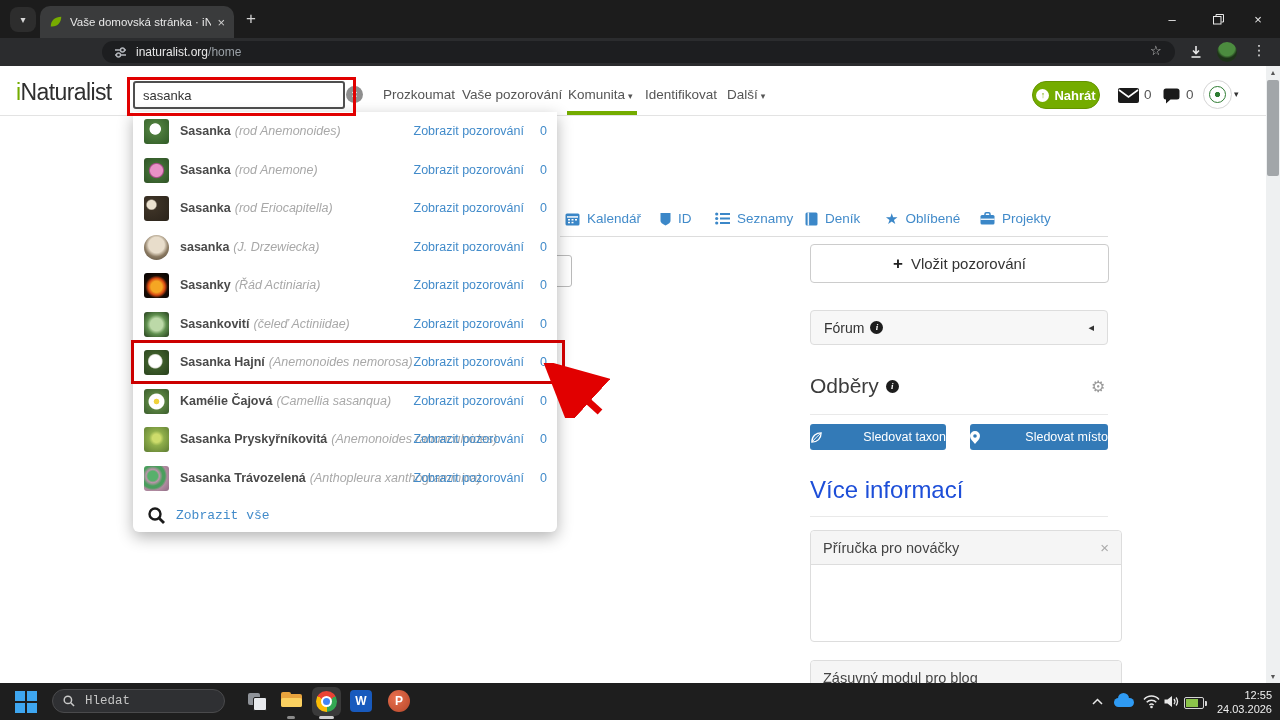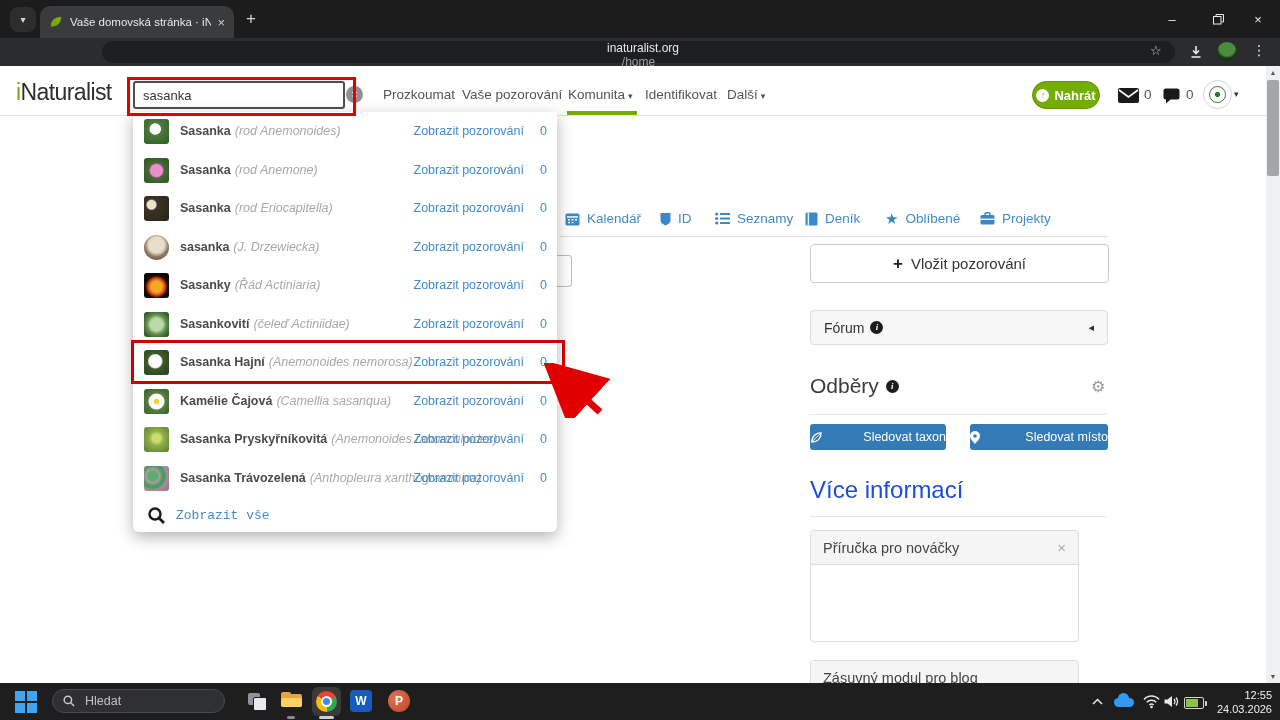--- a/index.html
+++ b/index.html
@@ -17,21 +17,21 @@
   .tab-close{color:#cfcfcf;font-size:13px;margin-left:6px;}
   .newtab{position:absolute;left:246px;top:9px;color:#d5d5d5;font-size:17px;}
   .winctl{position:absolute;top:0;height:38px;width:44px;display:flex;align-items:center;
       justify-content:center;color:#e8e8e8;font-size:13px;}
 
   
   .toolbar{position:absolute;left:0;top:38px;width:1280px;height:28px;background:#2b2c2e;}
   .nav-ico{position:absolute;top:41px;font-size:14px;color:#e8e8e8;width:22px;text-align:center;}
   .omnibox{position:absolute;left:102px;top:41px;width:1073px;height:22px;border-radius:11px;
       background:#1d1e20;display:flex;align-items:center;padding:0 12px;box-sizing:border-box;
-      font-size:12px;color:#e8e8e8;flex-direction:column;}
+      font-size:12px;color:#e8e8e8;}
   .url-host{color:#e8e8e8;margin-left:9px;}
   .url-path{color:#9aa0a6;}
   .omni-star{position:absolute;left:1150px;top:43px;color:#cfcfcf;font-size:13px;}
   .profile-avatar{position:absolute;left:1217px;top:42px;width:20px;height:20px;border-radius:50%;
       background:radial-gradient(circle at 50% 30%,#4c8c3f 0 45%,#1d3318 60%);}
   .kebab{position:absolute;left:1252px;top:42px;color:#e8e8e8;font-size:14px;}
 
   
   .page{position:absolute;left:0;top:66px;width:1280px;height:617px;background:#fff;overflow:hidden;}
   .logo{position:absolute;left:16px;top:13px;font-size:23px;font-weight:400;color:#2f2f2f;letter-spacing:-0.6px;}
@@ -72,21 +72,21 @@
   .info-badge{width:13px;height:13px;border-radius:50%;background:#1d1d1d;color:#fff;font-size:9px;
       font-style:italic;font-weight:700;text-align:center;line-height:13px;font-family:"Liberation Serif",serif;}
   .forum-collapse{margin-left:auto;color:#333;font-size:11px;}
   .subs-title{position:absolute;left:810px;top:308px;font-size:21px;color:#3c3c3c;display:flex;
       align-items:center;gap:7px;}
   .subs-gear{position:absolute;left:1091px;top:311px;color:#9a9a9a;font-size:16px;}
   .divider{position:absolute;left:810px;width:298px;border-top:1px solid #e9e9e9;}
   .btn-follow{position:absolute;top:358px;height:26px;background:#337ab7;border-radius:3px;color:#fff;
       font-size:12.5px;display:flex;align-items:center;justify-content:space-between;gap:6px;}
   .more-title{position:absolute;left:810px;top:410px;font-size:24px;color:#1d4ed8;}
-  .card{position:absolute;left:810px;width:269px;border:1px solid #ddd;border-radius:4px;
+  .card{position:absolute;left:810px;width:312px;border:1px solid #ddd;border-radius:4px;
       background:#fff;box-sizing:border-box;}
   .card-head{height:33px;background:#f5f5f5;border-bottom:1px solid #ddd;display:flex;
       align-items:center;padding:0 12px;font-size:14.5px;color:#444;border-radius:4px 4px 0 0;font-weight:500;}
   .card-close{margin-left:auto;color:#aaa;font-size:15px;}
   .card-body{padding:12px 14px;font-size:13px;color:#333;}
   .start-btn{margin-top:11px;width:66px;height:28px;border:1px solid #ccc;border-radius:3px;
       background:#fff;font-size:13px;color:#333;font-family:inherit;}
 
   
   .sb-track{position:absolute;left:1266px;top:0;width:14px;height:617px;background:#eef0f1;}
@@ -114,21 +114,21 @@
   .anno-arrow{position:absolute;left:540px;top:297px;z-index:60;}
 
   
   .taskbar{position:absolute;left:0;top:683px;width:1280px;height:37px;background:#1e1e1e;}
   .start{position:absolute;left:15px;top:691px;width:22px;height:22px;display:grid;
       grid-template-columns:10px 10px;grid-template-rows:10px 10px;gap:2px;}
   .start div{background:#3ea6f0;}
   .tb-search{position:absolute;left:52px;top:689px;width:173px;height:24px;border-radius:13px;
       background:#2f3033;border:1px solid #4a4a4c;display:flex;align-items:center;padding:0 10px;gap:8px;box-sizing:border-box;}
   .tb-search input{background:transparent;border:none;outline:none;color:#cfcfcf;font-size:12.5px;
-      width:110px;font-family:Liberation Sans, sans-serif;}
+      width:110px;font-family:Liberation Mono, monospace;}
   .tb-search input::placeholder{color:#c4c4c4;}
   .tview{position:absolute;left:248px;top:693px;width:18px;height:16px;}
   .tview .b{position:absolute;left:0;top:0;width:12px;height:12px;border-radius:2px;background:#8f9399;}
   .tview .f{position:absolute;left:5px;top:4px;width:12px;height:12px;border-radius:2px;background:#e8eaed;border:1px solid #1e1e1e;}
   .folder{position:absolute;left:281px;top:692px;width:21px;height:16px;}
   .folder .bk{position:absolute;left:0;top:0;width:10px;height:4px;background:#e8a33d;border-radius:2px 2px 0 0;}
   .folder .bd{position:absolute;left:0;top:2px;width:21px;height:13px;background:#e8a33d;border-radius:2px;}
   .folder .fr{position:absolute;left:0;top:6px;width:21px;height:9px;background:#fbd161;border-radius:2px;}
   .runline{position:absolute;top:716px;height:3px;border-radius:2px;background:#8a8a8a;}
   .chrome-wrap{position:absolute;left:312px;top:687px;width:29px;height:29px;background:#3a3a3a;

